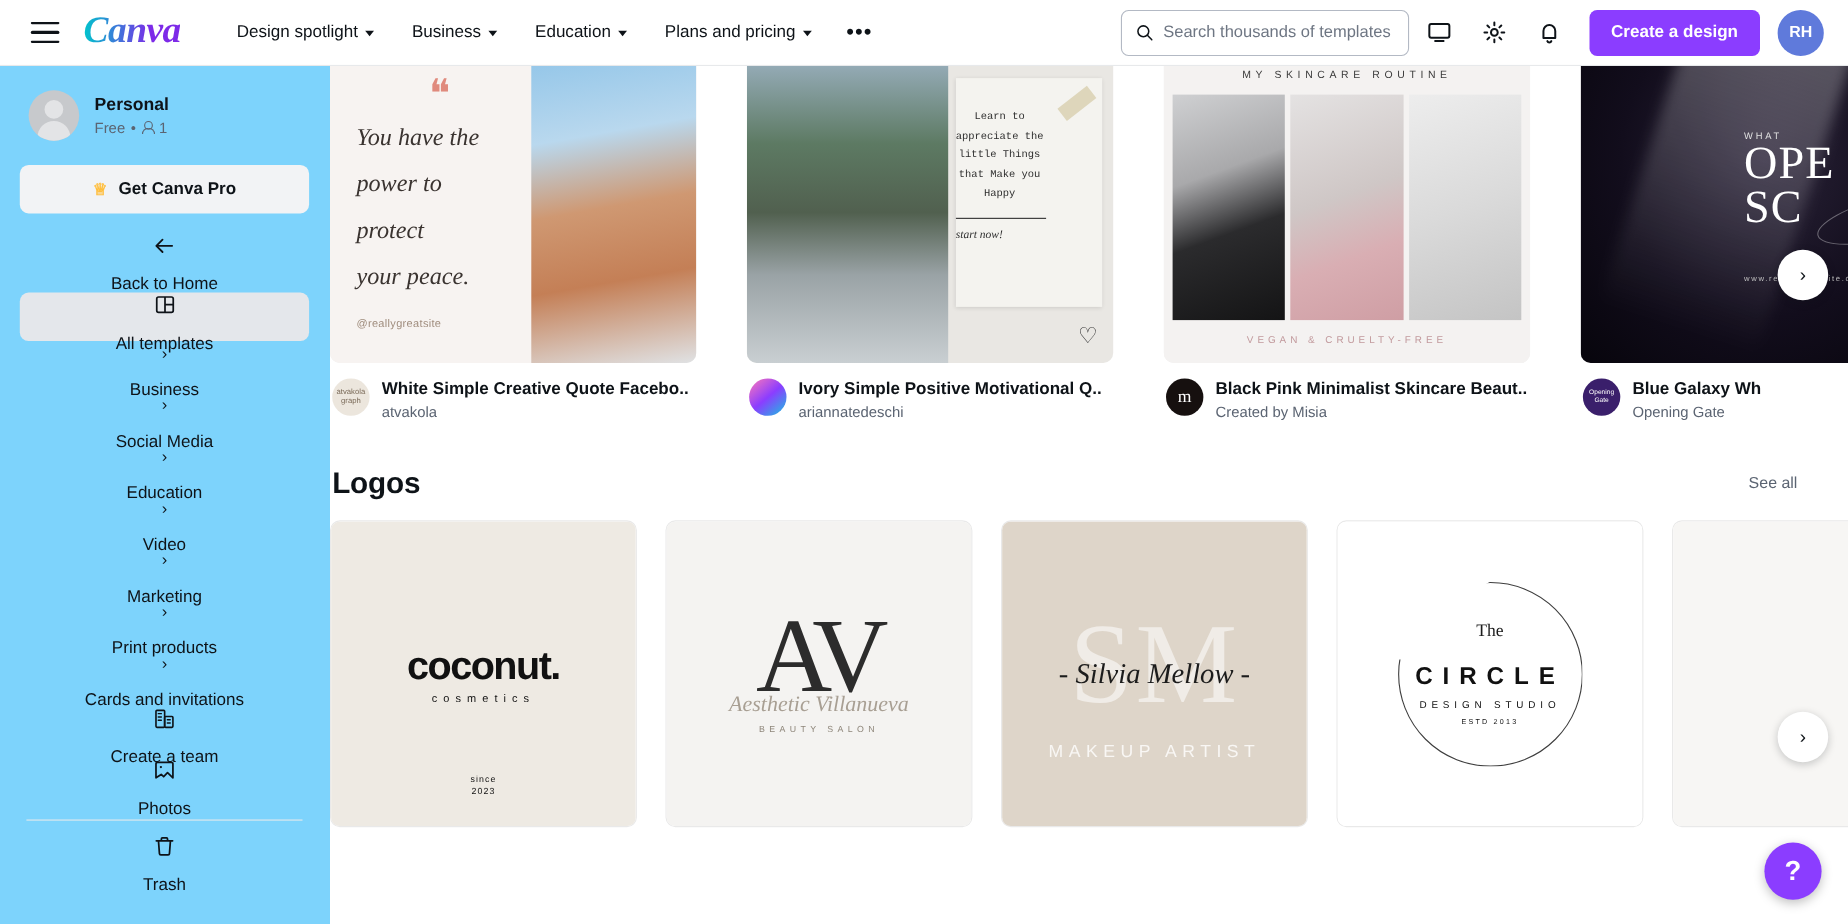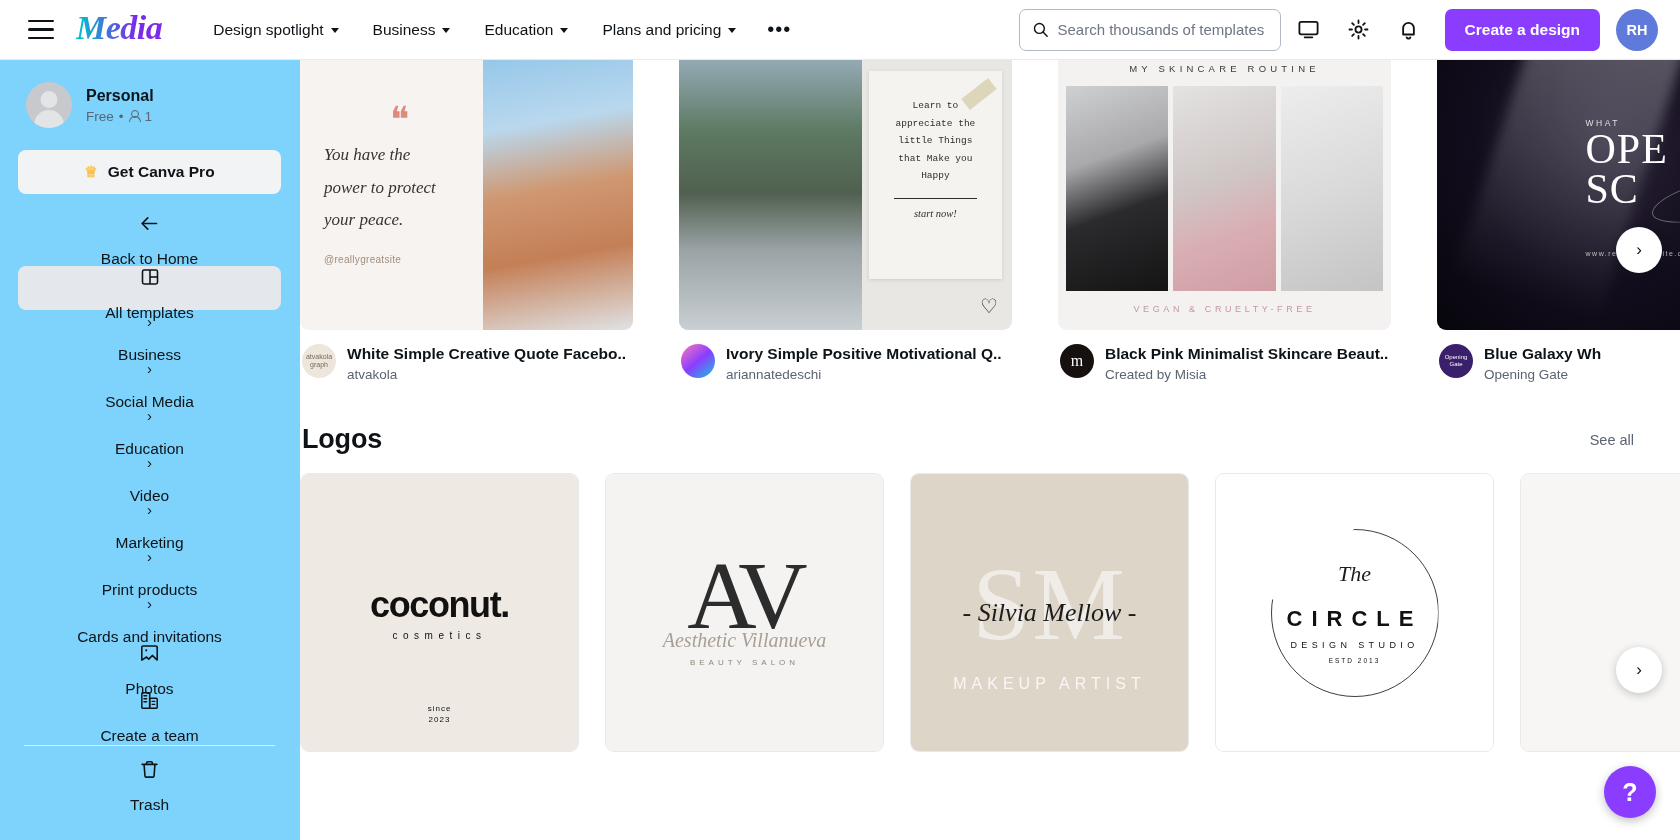--- a/index.html
+++ b/index.html
@@ -148,28 +148,28 @@
   .help-btn {
     position:absolute; right: 24px; bottom: 22px; width: 52px; height:52px; border-radius:50%;
     background:#8b3dff; color:#fff; display:flex; align-items:center; justify-content:center;
     font-size: 25px; font-weight:700; cursor:pointer; box-shadow:0 3px 10px rgba(0,0,0,.25); z-index:45;
   }
 
   
   .quote-left { position:absolute; left:0; top:0; width:55%; height:100%; background:#f7f3f1;
                 display:flex; flex-direction:column; justify-content:center; padding: 0 16px 0 24px;}
   .qmark { font-size: 36px; color:#e08a7d; font-family:"Liberation Serif",serif; line-height:.6; margin-left:66px; margin-bottom:8px;}
-  .qtext { font-size: 17px; color:#3a3330; line-height:1.9; font-family:"Liberation Serif",serif; font-style:italic;}
+  .qtext { font-size: 22px; color:#3a3330; line-height:1.9; font-family:"Liberation Serif",serif; font-style:italic;}
   .qhandle { font-size:10px; color:#a08d7e; margin-top:18px; letter-spacing:.3px;}
   .photo-a { position:absolute; right:0; top:0; width:45%; height:100%;
      background: linear-gradient(170deg,#8fc4e8 0%,#b9d8ee 28%,#cf9872 50%,#c47f56 72%,#e0e2e4 100%); }
   .photo-b { position:absolute; left:0; top:0; width:55%; height:100%;
      background: linear-gradient(180deg,#9fb4c6 0%,#5d7a63 30%,#51604f 52%,#9aa3a6 72%,#c9cfd2 100%); }
   .note-card { position:absolute; right:10px; top:26px; width:40%; height:73%; background:#f4f3ef;
-     box-shadow:0 1px 4px rgba(0,0,0,.12); display:flex; flex-direction:column; align-items:center; padding-top:26px;margin-left:16px;}
+     box-shadow:0 1px 4px rgba(0,0,0,.12); display:flex; flex-direction:column; align-items:flex-start; padding-top:26px;margin-left:16px;}
   .note-txt { font-family:"Liberation Mono", monospace; font-size:9.5px; color:#2e2e2e; line-height:1.85; text-align:center;}
   .note-rule { width:62%; height:1px; background:#2e2e2e; margin:13px 0 9px;}
   .note-start { font-family:"Liberation Serif",serif; font-style:italic; font-size:10.5px; color:#2e2e2e;}
   .tape { position:absolute; right:6px; top:16px; width:34px; height:14px; background:#ded6bb; transform:rotate(-38deg);}
   .heart-ico { position:absolute; right:14px; bottom:12px; font-size:20px; color:#2e2e2e;}
 
   .sk-wrap { position:absolute; inset:0; background:#f4f2f1; display:flex; flex-direction:column; }
   .sk-title { text-align:center; font-size:9.5px; letter-spacing:4.2px; color:#3b3b3b; padding: 18px 0 12px;}
   .sk-imgs { display:flex; gap:5px; padding: 0 8px; flex:1; }
   .sk-i1{flex:1;background:linear-gradient(160deg,#cfd0d2 0%,#a9a9ab 35%,#2b2b2d 60%,#141415 100%);}
@@ -194,38 +194,38 @@
   .lg1 .y { position:absolute; bottom: 26px; font-size: 8px; letter-spacing:1px; color:#111; text-align:center; line-height:1.4;}
   .lg2 { background:#f4f3f1; }
   .lg2 .mono { font-family:"Liberation Serif",serif; font-size: 96px; color:#2c2c2c; line-height:.8; letter-spacing:-6px; }
   .lg2 .sig { font-family:"Liberation Serif",serif; font-style:italic; font-size: 20px; color:#a89f93; margin-top:-6px;}
   .lg2 .sub { font-size: 8px; letter-spacing:4px; color:#8e8madd; color:#8e867a; margin-top:6px;}
   .lg3 { background:#ded5c9; }
   .lg3 .bg { position:absolute; font-family:"Liberation Serif",serif; font-size:104px; color:rgba(255,255,255,.55); letter-spacing:2px; top:50%; left:50%; transform:translate(-50%,-58%);}
   .lg3 .sig { position:relative; font-family:"Liberation Serif",serif; font-style:italic; font-size:26px; color:#1c1c1c;}
   .lg3 .sub { position:absolute; bottom:58px; font-size:16px; letter-spacing:5px; color:rgba(255,255,255,.8);}
   .lg4 { background:#ffffff; }
-  .lg4 .the { font-family:"Liberation Serif",serif; font-style:italic; font-size:22px; color:#1c1c1c; margin-bottom:19px;}
+  .lg4 .the { font-family:"Liberation Serif",serif; font-size:16px; color:#1c1c1c; margin-bottom:19px;}
   .lg4 .big { font-size: 22px; letter-spacing: 9px; font-weight:700; color:#111; }
   .lg4 .sub { font-size: 9px; letter-spacing: 4.4px; color:#111; margin-top:8px;}
   .lg4 .est { font-size: 6.5px; letter-spacing: 2px; color:#111; margin-top:7px;}
   .lg4 .arcs { position:absolute; width:168px; height:168px; border:1.3px solid #1c1c1c; border-radius:50%;
      clip-path: polygon(50% 0, 100% 0, 100% 100%, 0 100%, 0 42%, 36% 42%, 36% 8%); opacity:.85;}
   .lg5 { background:#f7f6f4; }
 </style>
 </head>
 <body>
 
 <div class="header">
   <div class="hamburger">
       <i></i>
       <i></i>
       <i></i>
     </div>
-  <div class="brand">Media</div>
+  <div class="brand">Canva</div>
 
   <div class="navmenu">
     <div class="navitem">
       <span>Design spotlight</span>
       <span class="caret"></span>
     </div>
     <div class="navitem">
       <span>Business</span>
       <span class="caret"></span>
     </div>
@@ -339,35 +339,35 @@
     <span>Print products</span>
   </div>
   <div class="side-row">
     <span class="chev">›</span>
     <span>Cards and invitations</span>
   </div>
 
   <div class="side-row">
     <span class="side-ico">
       <svg width="21" height="21" viewBox="0 0 24 24" fill="none">
-        <path d="M3.2 19.5V5a1.6 1.6 0 0 1 1.6-1.6h14.4A1.6 1.6 0 0 1 20.8 5v14.5l-5.6-5.3-4 4.2-2.6-2.4-5.4 3.5z" stroke="#0e1318" stroke-width="1.8" stroke-linejoin="round"></path>
-        <circle cx="8.3" cy="8.4" r="1.2" fill="#0e1318"></circle>
-      </svg>
-    </span>
-    <span>Photos</span>
-  </div>
-  <div class="side-row">
-    <span class="side-ico">
-      <svg width="21" height="21" viewBox="0 0 24 24" fill="none">
         <rect x="3.2" y="3.2" width="9" height="17.6" rx="1" stroke="#0e1318" stroke-width="1.7"></rect>
         <rect x="12.2" y="9.5" width="8.6" height="11.3" rx="1" stroke="#0e1318" stroke-width="1.7"></rect>
         <path d="M5.6 6.6h3.2M5.6 10h3.2M5.6 13.4h3.2M15 13h3M15 16.4h3" stroke="#0e1318" stroke-width="1.5" stroke-linecap="round"></path>
       </svg>
     </span>
     <span>Create a team</span>
+  </div>
+  <div class="side-row">
+    <span class="side-ico">
+      <svg width="21" height="21" viewBox="0 0 24 24" fill="none">
+        <path d="M3.2 19.5V5a1.6 1.6 0 0 1 1.6-1.6h14.4A1.6 1.6 0 0 1 20.8 5v14.5l-5.6-5.3-4 4.2-2.6-2.4-5.4 3.5z" stroke="#0e1318" stroke-width="1.8" stroke-linejoin="round"></path>
+        <circle cx="8.3" cy="8.4" r="1.2" fill="#0e1318"></circle>
+      </svg>
+    </span>
+    <span>Photos</span>
   </div>
 
   <div class="divider"></div>
 
   <div class="side-row">
     <span class="side-ico">
       <svg width="21" height="21" viewBox="0 0 24 24" fill="none">
         <path d="M3.6 6.2h16.8" stroke="#0e1318" stroke-width="1.9" stroke-linecap="round"></path>
         <path d="M8.8 6.2V4.2a1 1 0 0 1 1-1h4.4a1 1 0 0 1 1 1v2" stroke="#0e1318" stroke-width="1.8"></path>
         <path d="M5.8 6.2l1 13.2a1.4 1.4 0 0 0 1.4 1.3h7.6a1.4 1.4 0 0 0 1.4-1.3l1-13.2" stroke="#0e1318" stroke-width="1.8" stroke-linejoin="round"></path>

